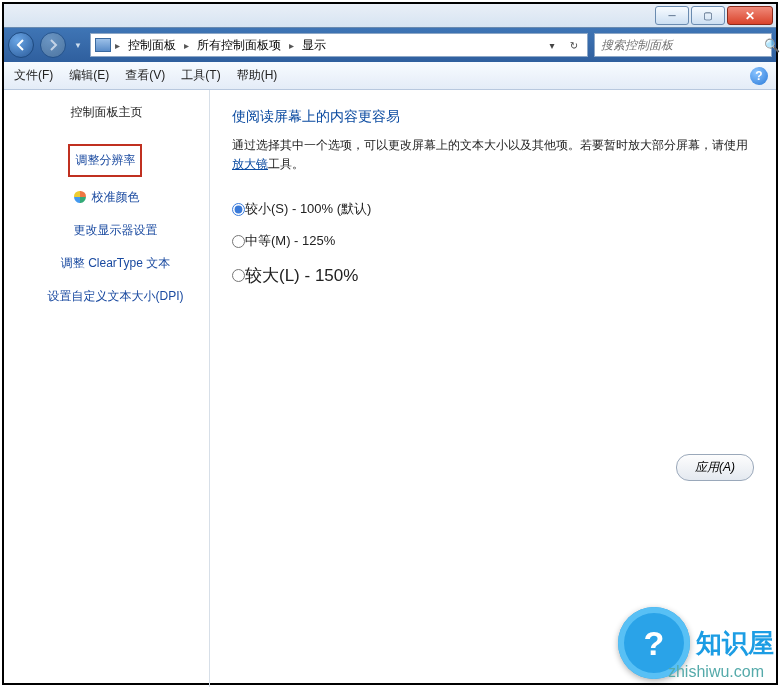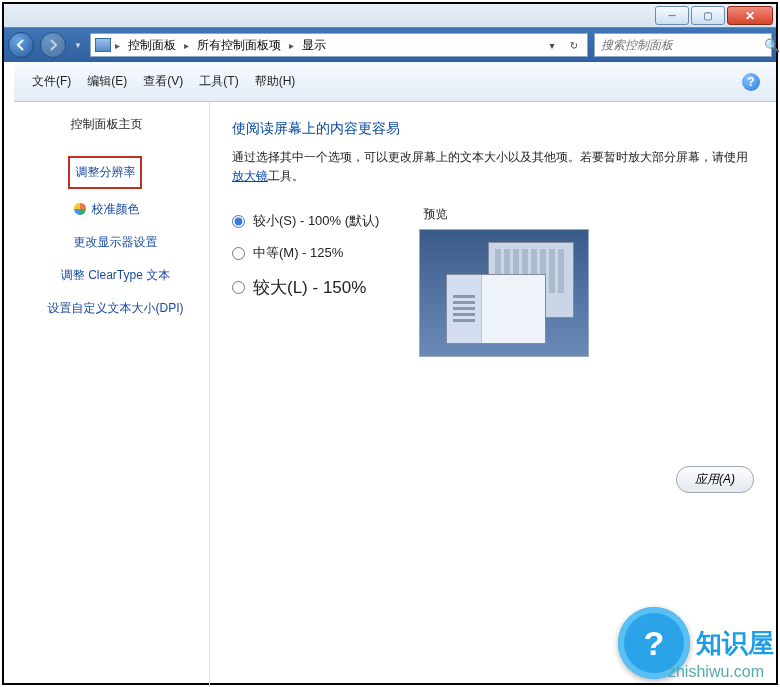--- a/index.html
+++ b/index.html
@@ -23,21 +23,21 @@
 .bc-icon { width:16px; height:14px; background: linear-gradient(#9cc0e8,#5a8cc8); border:1px solid #3a6aa0; }
 .bc-item { padding:0 4px; cursor:pointer; }
 .bc-sep { color:#555; font-size:10px; padding:0 2px;}
 .bc-right { margin-left:auto; display:flex; align-items:center; gap:4px;}
 .bc-btn { width:18px; height:18px; display:flex; align-items:center; justify-content:center; color:#444; cursor:pointer; font-size:10px;}
 .searchbox { width:178px; height:24px; background:#fff; border:1px solid #8ea8c7; display:flex; align-items:center;}
 .searchbox input { flex:1; border:none; outline:none; font-size:12px; color:#888; font-style:italic; padding:0 6px; background:transparent;}
 .searchbox .sicon { width:20px; color:#3a6aa0; text-align:center; font-size:13px;}
 
 
-.menubar { height:40px; background: linear-gradient(#f7fbff,#e4ecf7); border-bottom:1px solid #b8c8de; display:flex; align-items:center; padding:0 10px; font-size:12px; color:#222;margin-left:10px;}
+.menubar { height:28px; background: linear-gradient(#f7fbff,#e4ecf7); border-bottom:1px solid #b8c8de; display:flex; align-items:center; padding:0 2px; font-size:12px; color:#222;}
 .menu-item { padding: 2px 8px; cursor:pointer;}
 .help-icon { margin-left:auto; width:18px; height:18px; border-radius:50%; background: radial-gradient(circle at 35% 30%, #8ac4ff, #2a7ad9); color:#fff; font-weight:bold; font-size:12px; display:flex; align-items:center; justify-content:center; margin-right:6px; cursor:pointer;}
 
 
 .body-area { display:flex; height: calc(100% - 82px); }
 .sidebar { width:206px; border-right:1px solid #d7dfe8; padding:14px 12px; font-size:12px; color:#1a4aa0; display:flex; flex-direction:column;align-items:center;}
 .sb-home { color:#222; margin-bottom:16px; cursor:pointer;}
 .sb-link { padding:4px 2px 4px 20px; margin:4px 0; cursor:pointer; position:relative;}
 .sb-link.highlight { border:2px solid #c03020; padding:6px 4px 6px 6px; margin-left:-4px; color:#1a4aa0;margin-top:7px;}
 .sb-link .dot { position:absolute; left:2px; top:6px; width:12px; height:12px; }
@@ -46,21 +46,21 @@
 .sb-footer .hdr { color:#333; margin-bottom:8px;}
 .sb-footer .fl { padding:3px 0 3px 10px; cursor:pointer;}
 
 
 .main { flex:1; padding:18px 22px; font-size:12px; color:#222; position:relative;}
 .main h1 { font-size:14px; font-weight:normal; color:#0a4aa0; margin-bottom:10px;}
 .intro { line-height:1.6; margin-bottom:20px;}
 .intro a { color:#0a4aa0; text-decoration:underline; cursor:pointer;}
 .options-row { display:flex; align-items:flex-start; gap:40px;}
 .radios { padding-top:6px;}
-.radio-line { display:flex; align-items:center; gap:8px; margin:14px 0; cursor:pointer;}
+.radio-line { display:flex; align-items:center; margin:14px 0; cursor:pointer;}
 .radio-line.first { margin-top:0;}
 .radio-line input { accent-color:#3a7ad9; }
 .radio-line label { font-size:13px;}
 .radio-line.big label { font-size:17px;}
 .preview-col { }
 .preview-lbl { margin-bottom:6px; padding-left:4px;}
 .preview-box { width:170px; height:128px; background: linear-gradient(#3a5a8a,#6a8ab8); border:1px solid #9ab; padding:10px; position:relative;}
 .pv-back, .pv-front { position:absolute; background:#e6edf6; border:1px solid #889;}
 .pv-back { width:86px; height:76px; right:14px; top:12px; background:#c8d6e8;}
 .pv-back::before { content:""; position:absolute; left:6px; top:6px; right:6px; height:44px; background: repeating-linear-gradient(90deg,#9ab,#9ab 6px,#c8d6e8 6px,#c8d6e8 9px), repeating-linear-gradient(0deg,#9ab,#9ab 6px,#c8d6e8 6px,#c8d6e8 9px); opacity:.6;}
@@ -159,29 +159,20 @@
           </div>
           <div class="radio-line">
             <input type="radio" name="sz" style="">
             <label>中等(M) - 125%</label>
           </div>
           <div class="radio-line big">
             <input type="radio" name="sz" style="">
             <label>较大(L) - 150%</label>
           </div>
         </div>
-        <div class="preview-col">
-          <div class="preview-lbl">预览</div>
-          <div class="preview-box">
-            <div class="pv-back"></div>
-            <div class="pv-front">
-                <div class="pv-strip"></div>
-              </div>
-          </div>
-        </div>
       </div>
 
       <div class="apply-row">
         <button class="apply-btn">应用(A)</button>
       </div>
     </div>
   </div>
 </div>
 
 <div class="badge">

